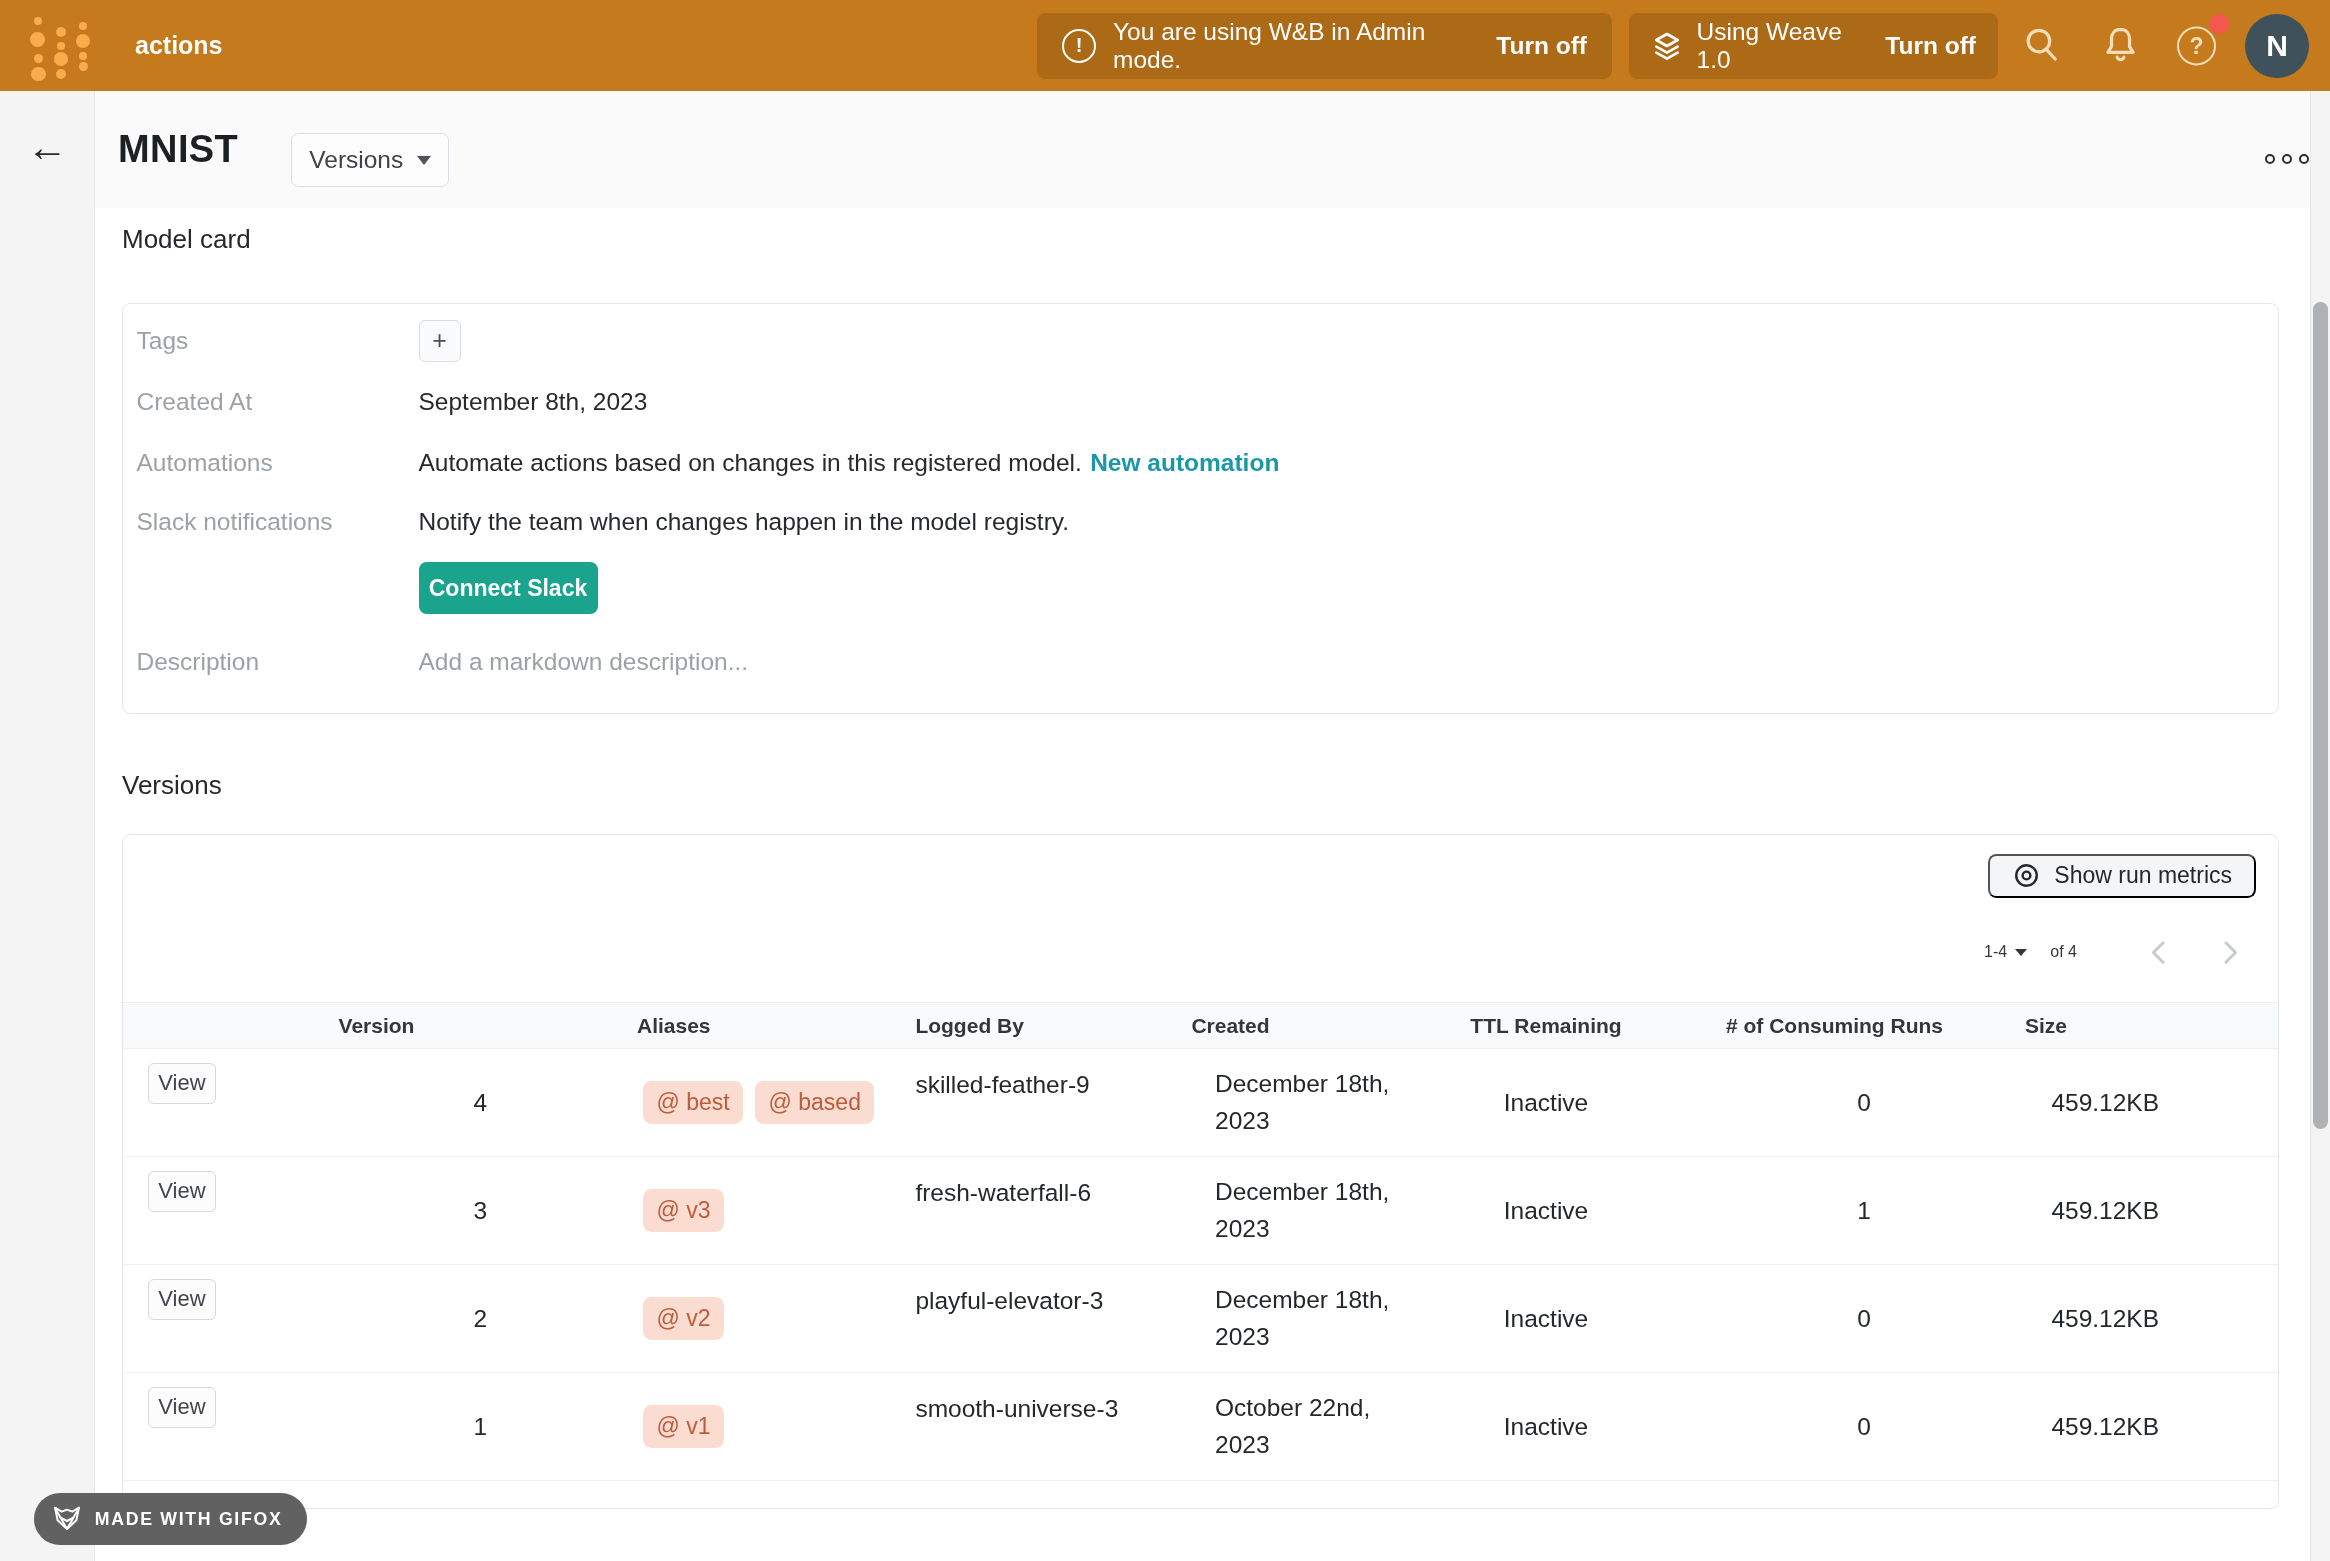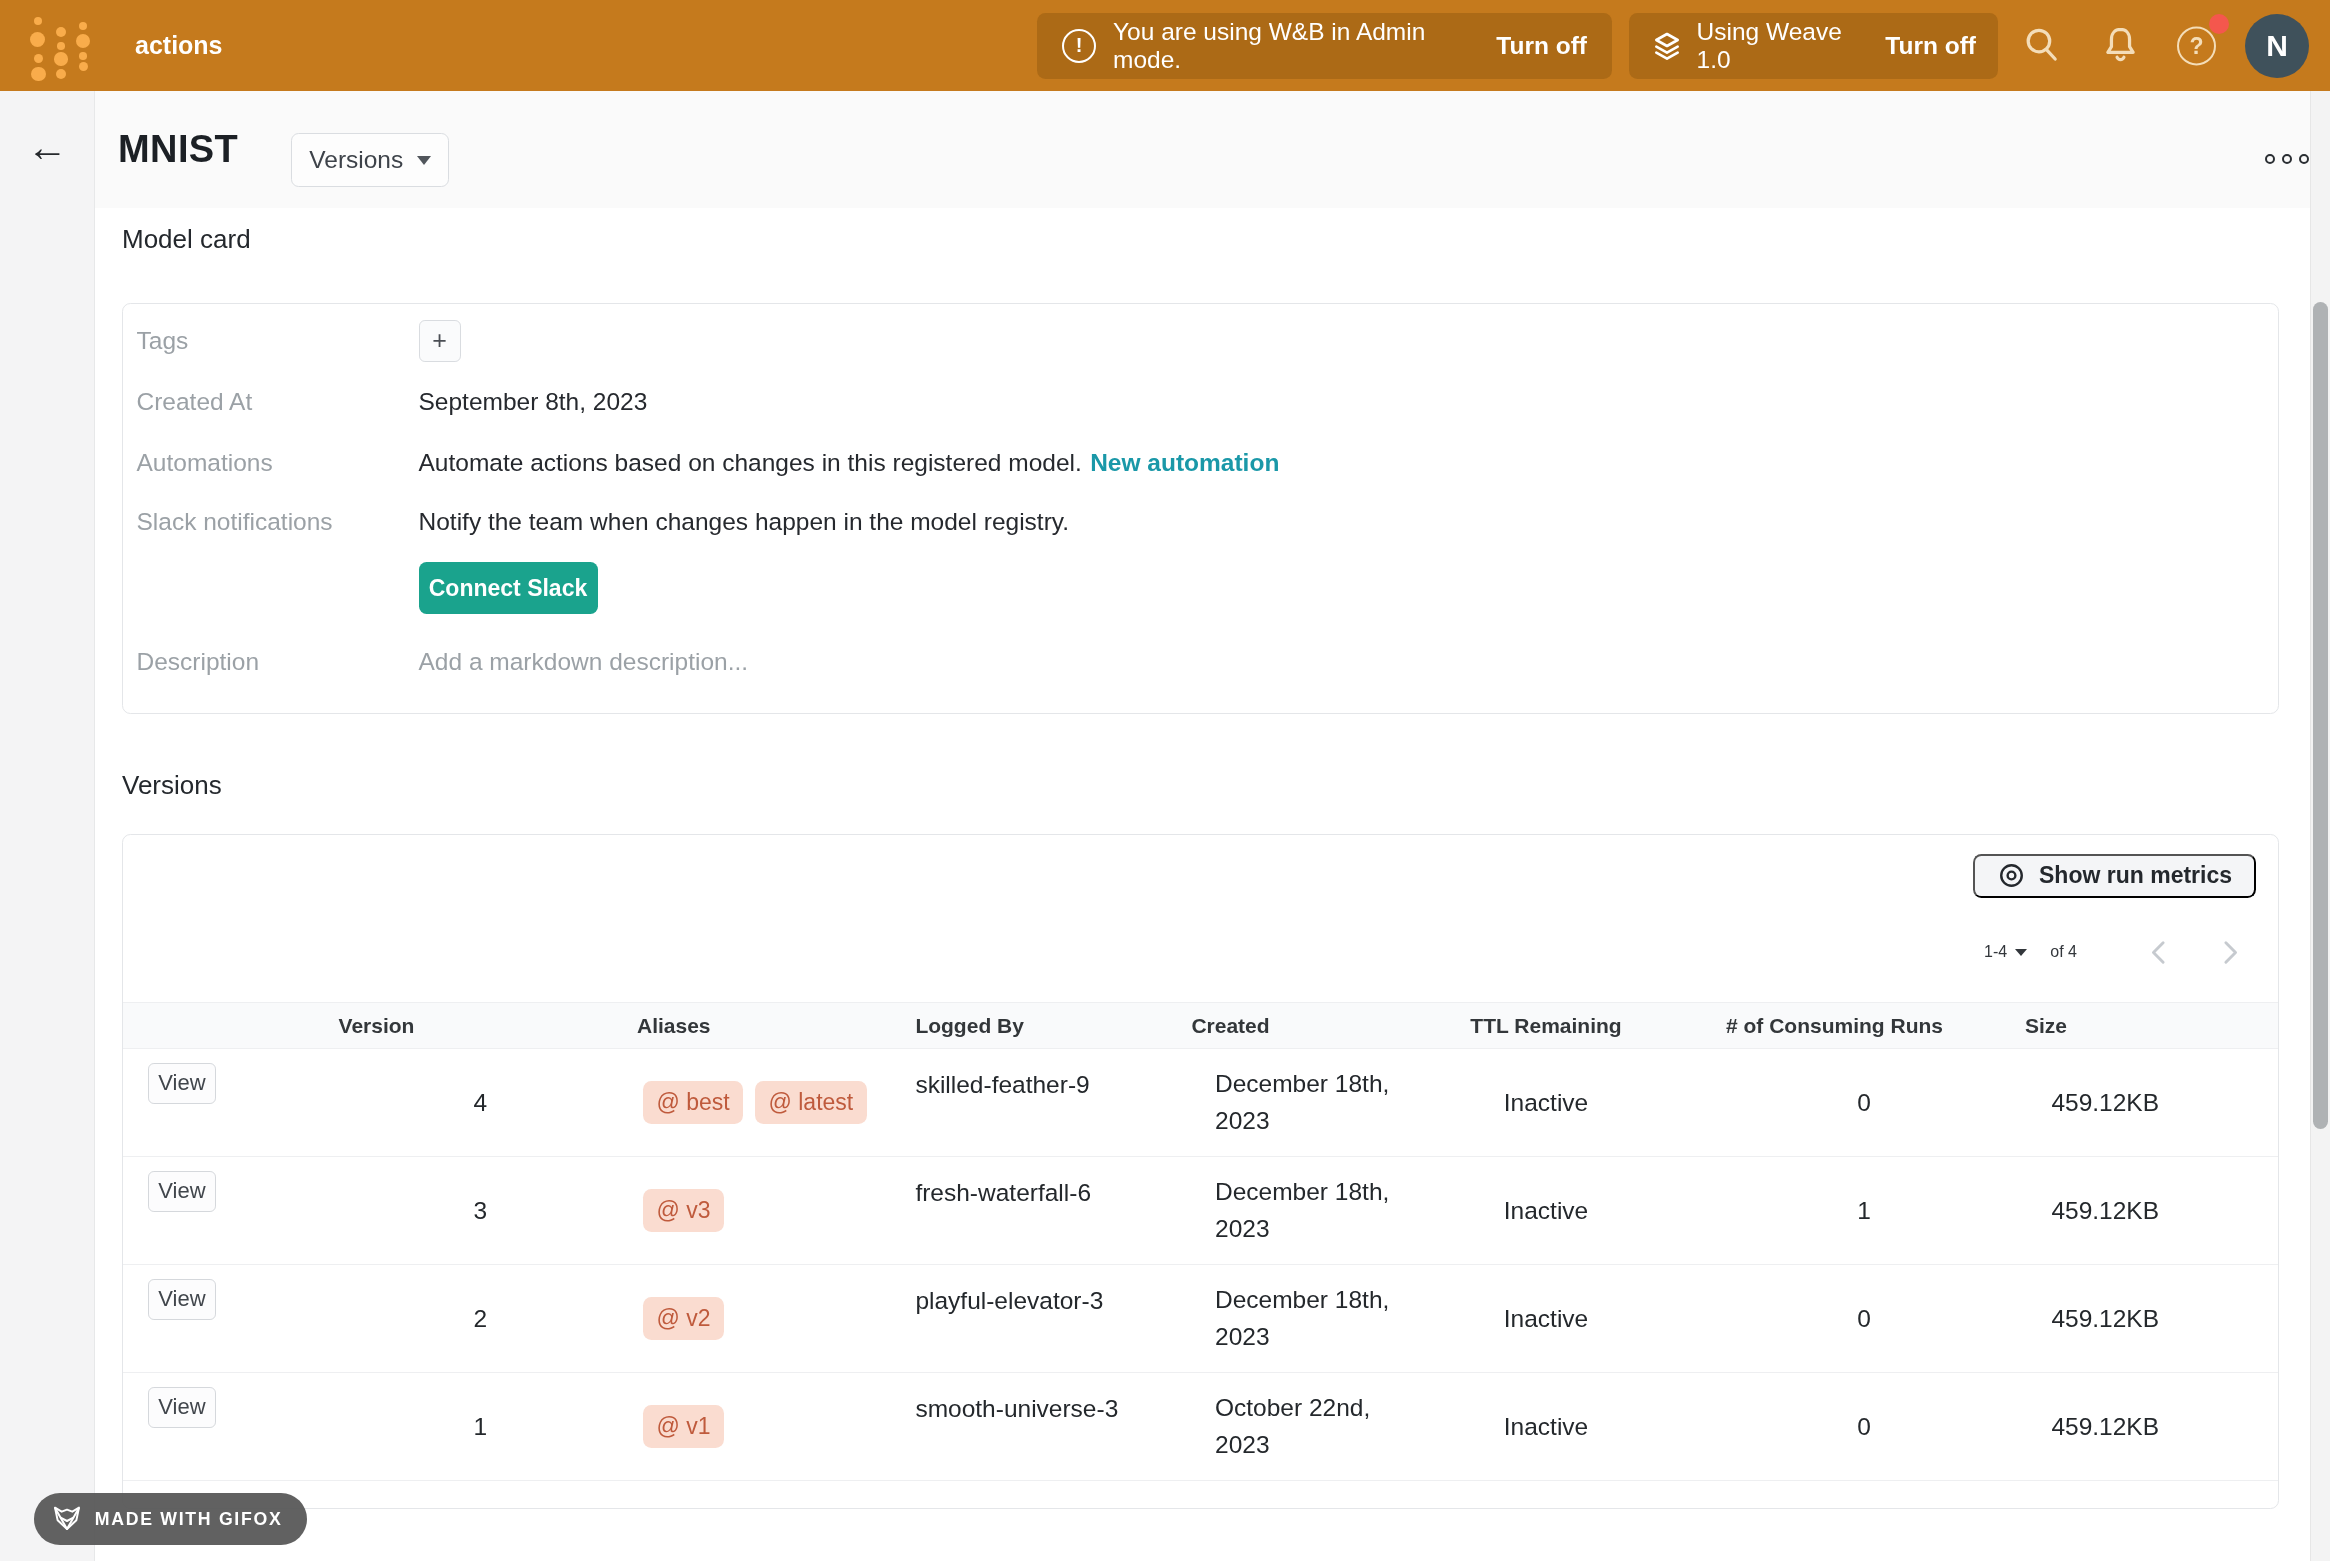--- a/index.html
+++ b/index.html
@@ -54,21 +54,21 @@
   .mc-muted { color:#9BA1A6; }
   .add-tag-btn { width:42px; height:42px; border:1.7px solid #D9DCE0; border-radius:5.9px; background:#FAFBFC;
     font-size:25px; color:#4A4E54; display:flex; align-items:center; justify-content:center; }
   .automation-link { font-weight:700; color:#1A98A8; margin-left:8.4px; }
   .slack-btn { width:179px; height:52px; border-radius:7.6px; background:#1AA38D; border:none;
     color:#FFFFFF; font-size:23px; font-weight:600; display:flex; align-items:center; justify-content:center; }
   
   .versions-card { top:626px; height:675px; }
   .metrics-btn { position:absolute; right:22px; top:18.6px; height:44px; padding:4px 22px;
     background:#F4F5F7; border-radius:8.4px; display:flex; align-items:center; gap:13.5px;
-    font-size:23px; font-weight:700; color:#24282D; }
+    font-size:23px; font-weight:400; color:#24282D; }
   .pager { position:absolute; right:34px; top:100px; height:34px; display:flex; align-items:center;
     font-size:16px; color:#33373C; }
   .pager .caret-sm { width:0; height:0; border-left:6.8px solid transparent; border-right:6.8px solid transparent;
     border-top:7.6px solid #33373C; margin-left:7.6px; }
   .pager-of { margin-left:23.6px; }
   .pg-chev { display:flex; align-items:center; }
   .pg-prev { margin-left:68px; } .pg-next { margin-left:41px; }
   .vtable { position:absolute; left:0; top:167px; width:100%; }
   .vhead, .vrow { display:grid; grid-template-columns:131px 245px 397px 287px 253px 220px 321px 182px 1fr; }
   .vhead { height:47px; align-items:center; background:#F9FAFB;
@@ -249,21 +249,21 @@
         <span></span>
       </div>
 
       <div class="vrow">
         <span class="c-view">
             <button class="view-btn">View</button>
           </span>
         <span class="c-version">4</span>
         <span class="c-aliases">
           <span class="alias-pill">@ best</span>
-          <span class="alias-pill">@ latest</span>
+          <span class="alias-pill">@ based</span>
         </span>
         <span class="c-logged">skilled-feather-9</span>
         <span class="c-created">December 18th, 2023</span>
         <span class="c-ttl">Inactive</span>
         <span class="c-runs">0</span>
         <span class="c-size">459.12KB</span>
         <span></span>
       </div>
 
       <div class="vrow">

